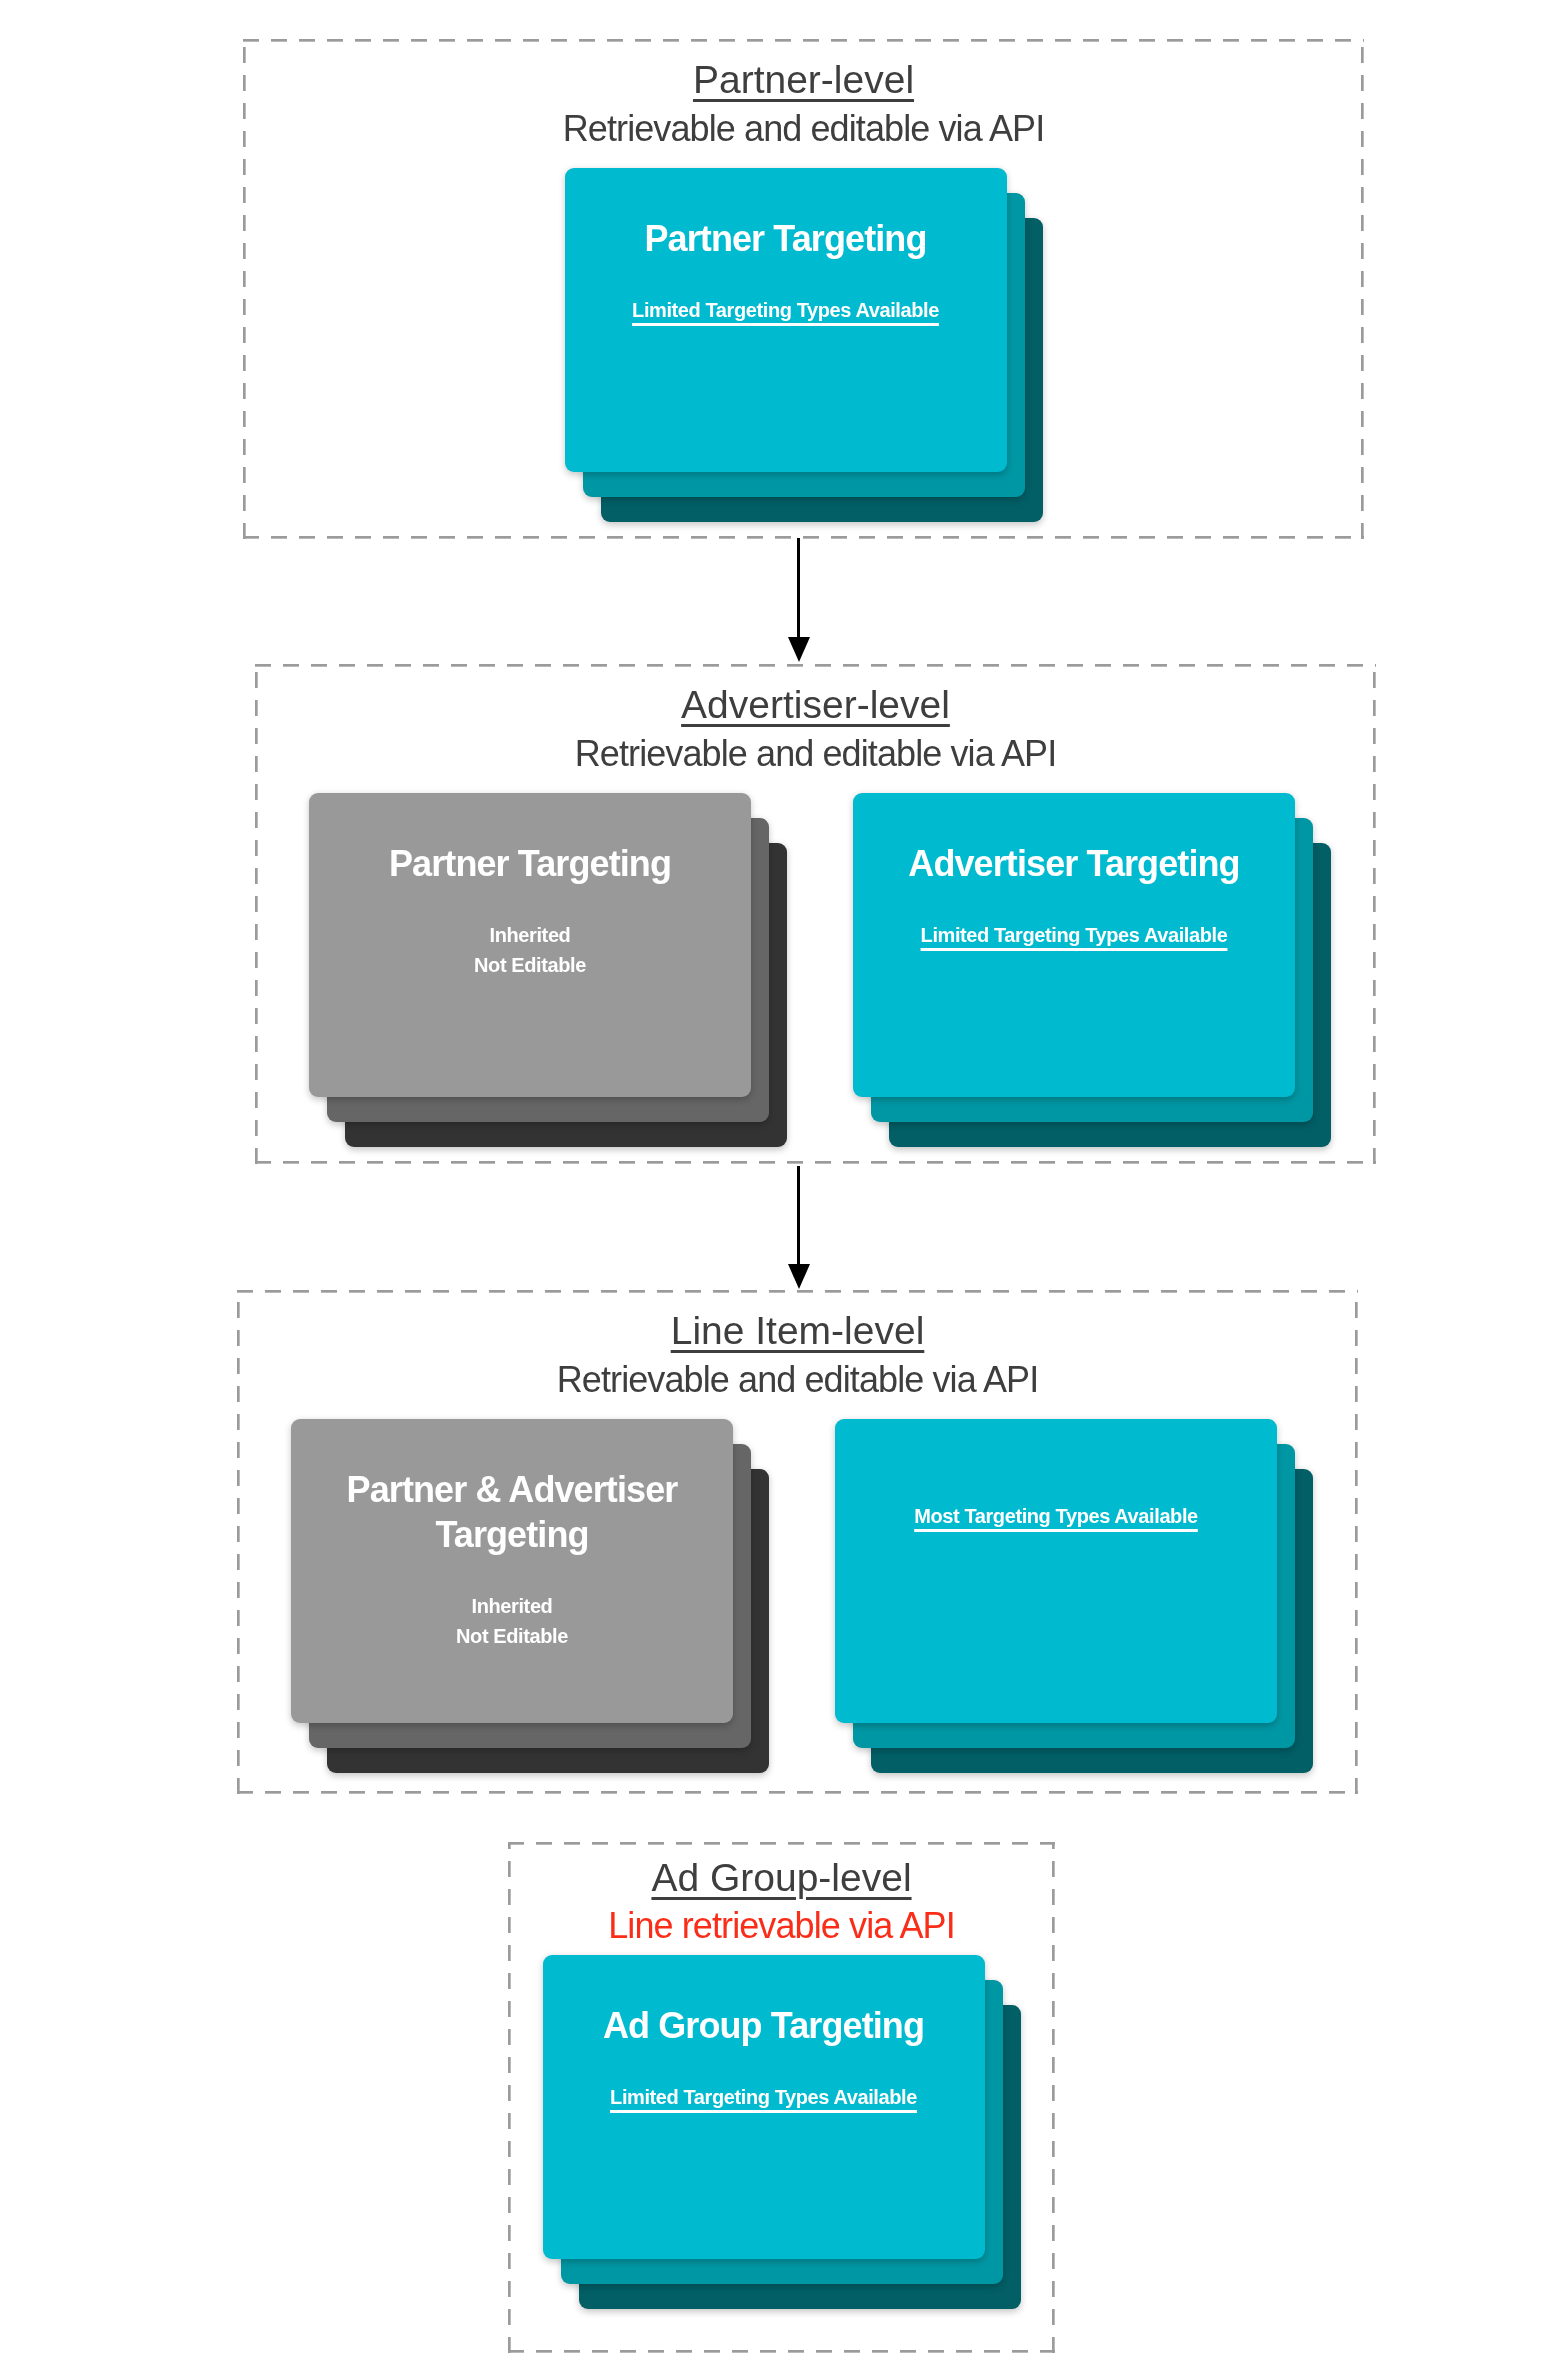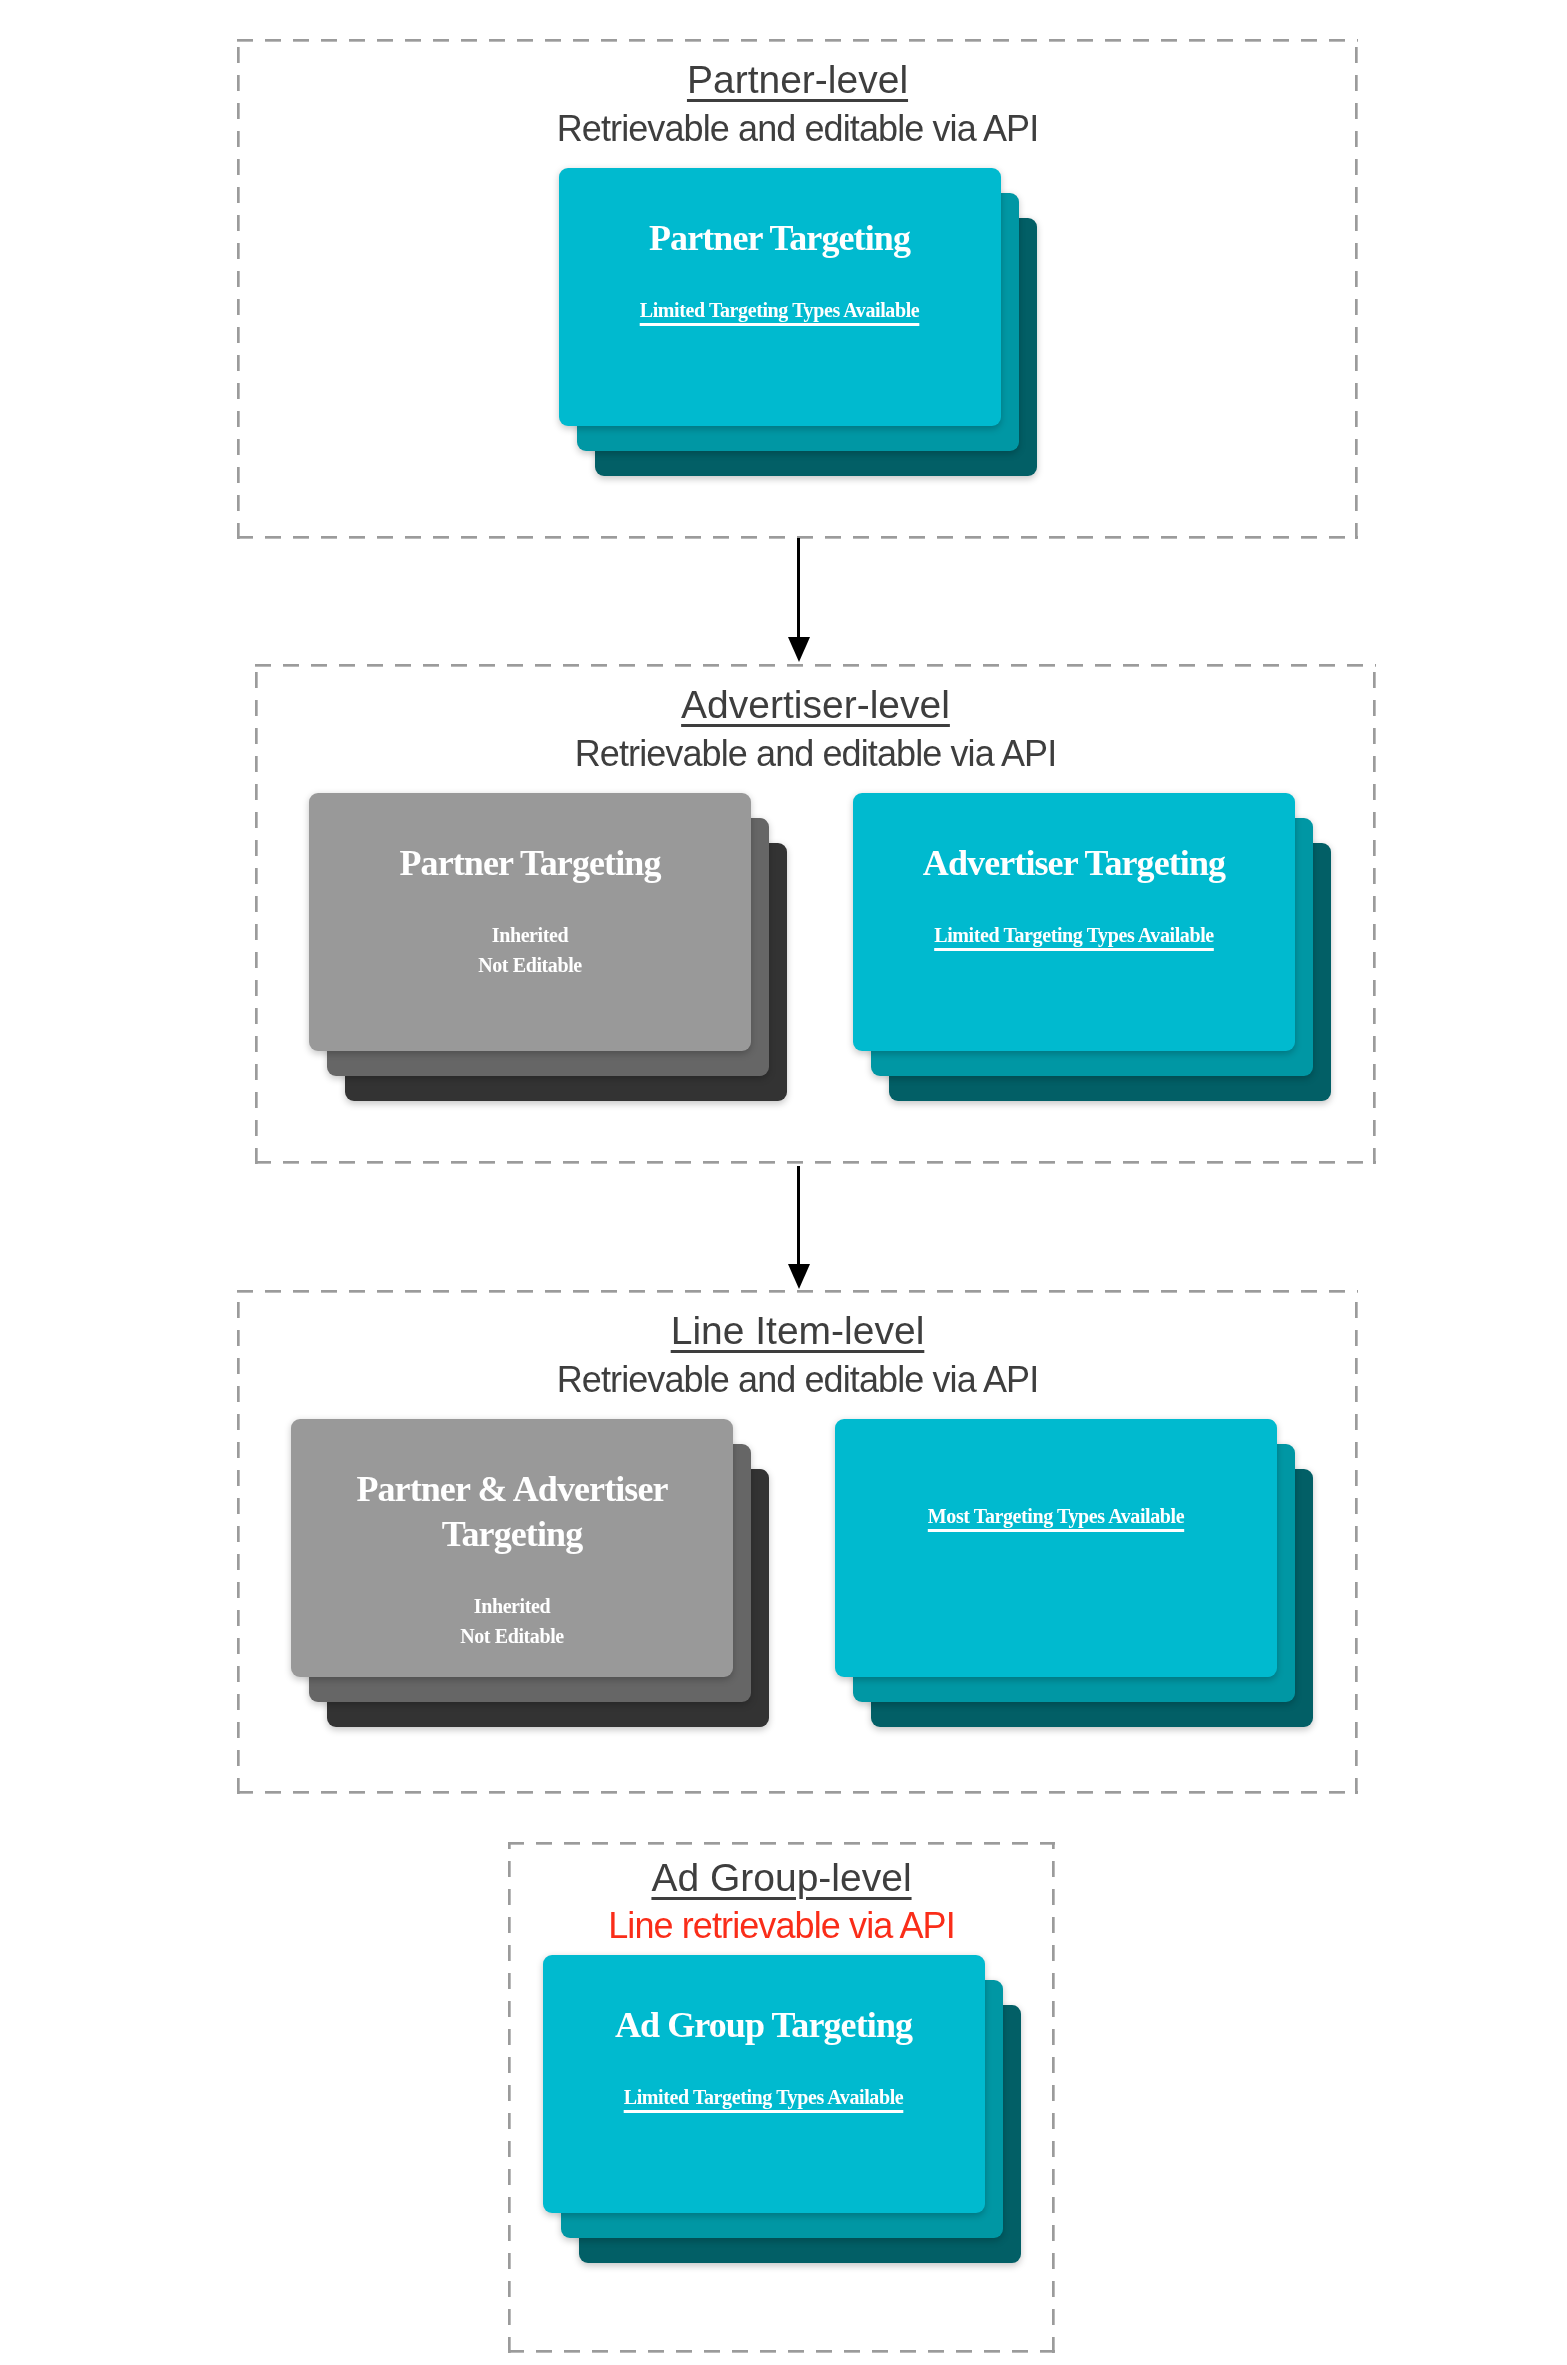--- a/index.html
+++ b/index.html
@@ -17,42 +17,42 @@
     position:absolute;box-sizing:border-box;padding-top:18px;
     background-image:
       repeating-linear-gradient(90deg, var(--dashed_border) 0 16px, transparent 16px 28px),
       repeating-linear-gradient(90deg, var(--dashed_border) 0 16px, transparent 16px 28px),
       repeating-linear-gradient(0deg,  var(--dashed_border) 0 16px, transparent 16px 28px),
       repeating-linear-gradient(0deg,  var(--dashed_border) 0 16px, transparent 16px 28px);
     background-size:100% 2.7px,100% 2.7px,2.7px 100%,2.7px 100%;
     background-position:0 0,0 100%,0 0,100% 0;
     background-repeat:no-repeat;
   }
-  .section-1{left:237px;top:39px;width:1121px;height:500px;}
+  .section-1{left:243px;top:39px;width:1121px;height:500px;}
   .section-2{left:255px;top:664px;width:1121px;height:500px;}
   .section-3{left:237px;top:1290px;width:1121px;height:504px;}
   .section-4{left:508px;top:1842px;width:547px;height:511px;padding-top:12.5px;}
 
   .section-title{
     text-align:center;font-size:39px;font-weight:400;color:var(--heading_text);
     line-height:1.16;text-decoration:underline;text-decoration-thickness:2.7px;text-underline-offset:6.3px;
   }
   .section-subtitle{
     text-align:center;font-size:36px;font-weight:400;color:var(--heading_text);
     line-height:1.2;margin-top:4.5px;letter-spacing:-0.9px;
   }
   .section-subtitle.alert{color:var(--alert_text);}
 
   .card-row{display:flex;margin-top:18px;}
   .card-row.single{justify-content:center;}
   .card-row.double{justify-content:space-between;padding:0 45px 0 54px;}
   .section-4 .card-row{margin-top:7.1px;}
 
   .stack{position:relative;width:478px;height:346px;}
-  .layer{position:absolute;width:442px;height:258px;border-radius:9px;box-shadow:0 2.7px 7.1px rgba(0,0,0,0.22);font-family:Liberation Serif, serif;}
+  .layer{position:absolute;width:442px;height:304px;border-radius:9px;box-shadow:0 2.7px 7.1px rgba(0,0,0,0.22);}
   .layer.l-front{left:0;top:0;z-index:3;}
   .layer.l-middle{left:18px;top:25px;z-index:2;}
   .layer.l-back{left:36px;top:50px;z-index:1;}
   .stack.teal .l-front{background:var(--teal_card_front);}
   .stack.teal .l-middle{background:var(--teal_card_middle);}
   .stack.teal .l-back{background:var(--teal_card_back);}
   .stack.gray .l-front{background:var(--gray_card_front);}
   .stack.gray .l-middle{background:var(--gray_card_middle);}
   .stack.gray .l-back{background:var(--gray_card_back);}
 

